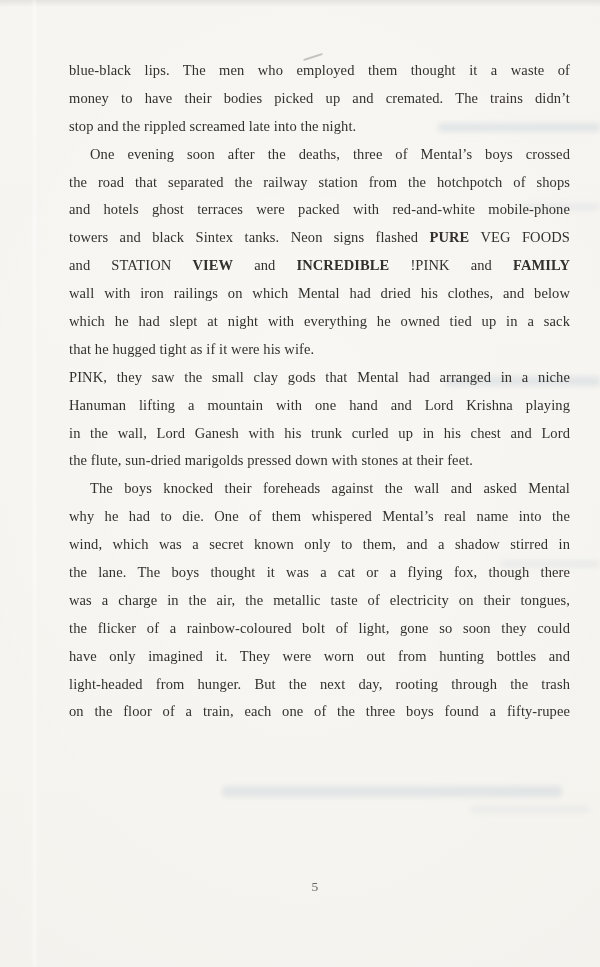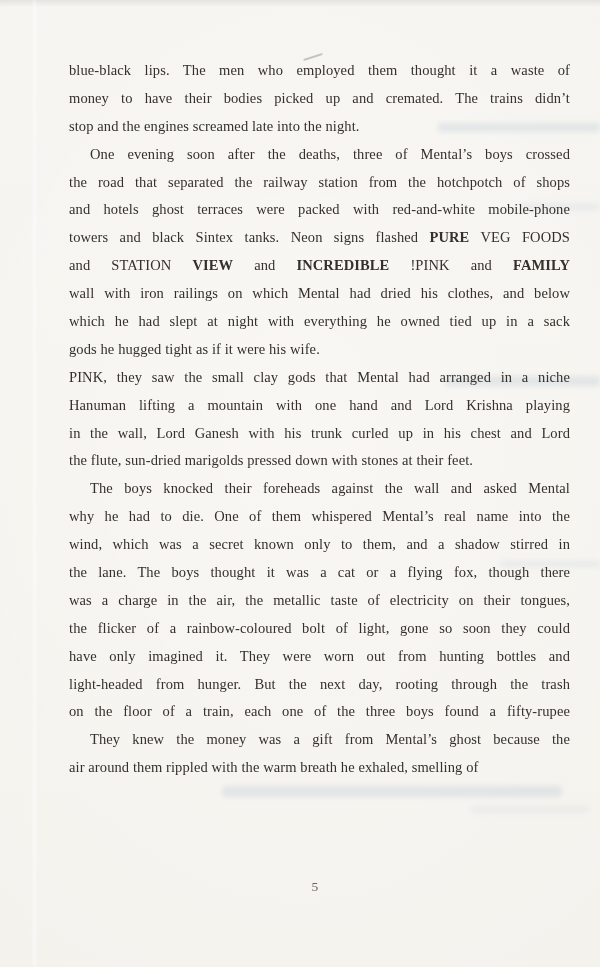--- a/index.html
+++ b/index.html
@@ -90,49 +90,45 @@
   <div class="smudge s2"></div>
   <div class="smudge s3"></div>
   <div class="smudge s4"></div>
   <div class="smudge s5"></div>
   <div class="smudge s6"></div>
 
   <div class="text-block">
       <div class="paragraph">
         <div class="line"><span>blue-black lips. The men who employed them thought it a waste of</span></div>
         <div class="line"><span>money to have their bodies picked up and cremated. The trains didn’t</span></div>
-        <div class="line final"><span>stop and the engines screamed late into the night.</span></div>
+        <div class="line final"><span>stop and the rippled screamed late into the night.</span></div>
       </div>
       <div class="paragraph">
         <div class="line indent"><span>One evening soon after the deaths, three of Mental’s boys crossed</span></div>
         <div class="line"><span>the road that separated the railway station from the hotchpotch of shops</span></div>
         <div class="line"><span>and hotels ghost terraces were packed with red-and-white mobile-phone</span></div>
         <div class="line"><span>towers and black Sintex tanks. Neon signs flashed </span><span class="bold">PURE</span><span> VEG FOODS</span></div>
         <div class="line"><span>and STATION </span><span class="bold">VIEW</span><span> and </span><span class="bold">INCREDIBLE</span><span> !PINK and </span><span class="bold">FAMILY</span></div>
         <div class="line"><span>wall with iron railings on which Mental had dried his clothes, and below</span></div>
         <div class="line"><span>which he had slept at night with everything he owned tied up in a sack</span></div>
-        <div class="line final"><span>gods he hugged tight as if it were his wife.</span></div>
+        <div class="line final"><span>that he hugged tight as if it were his wife.</span></div>
       </div>
       <div class="paragraph">
         <div class="line"><span>PINK, they saw the small clay gods that Mental had arranged in a niche</span></div>
         <div class="line"><span>Hanuman lifting a mountain with one hand and Lord Krishna playing</span></div>
         <div class="line"><span>in the wall, Lord Ganesh with his trunk curled up in his chest and Lord</span></div>
         <div class="line final"><span>the flute, sun-dried marigolds pressed down with stones at their feet.</span></div>
       </div>
       <div class="paragraph">
         <div class="line indent"><span>The boys knocked their foreheads against the wall and asked Mental</span></div>
         <div class="line"><span>why he had to die. One of them whispered Mental’s real name into the</span></div>
         <div class="line"><span>wind, which was a secret known only to them, and a shadow stirred in</span></div>
         <div class="line"><span>the lane. The boys thought it was a cat or a flying fox, though there</span></div>
         <div class="line"><span>was a charge in the air, the metallic taste of electricity on their tongues,</span></div>
         <div class="line"><span>the flicker of a rainbow-coloured bolt of light, gone so soon they could</span></div>
         <div class="line"><span>have only imagined it. They were worn out from hunting bottles and</span></div>
         <div class="line"><span>light-headed from hunger. But the next day, rooting through the trash</span></div>
         <div class="line"><span>on the floor of a train, each one of the three boys found a fifty-rupee</span></div>
       </div>
-      <div class="paragraph">
-        <div class="line indent"><span>They knew the money was a gift from Mental’s ghost because the</span></div>
-        <div class="line final"><span>air around them rippled with the warm breath he exhaled, smelling of</span></div>
-      </div>
     </div>
 
   <div class="page-number" style="color: rgb(107, 102, 98);">5</div>
 </div>
 
 </body></html>

